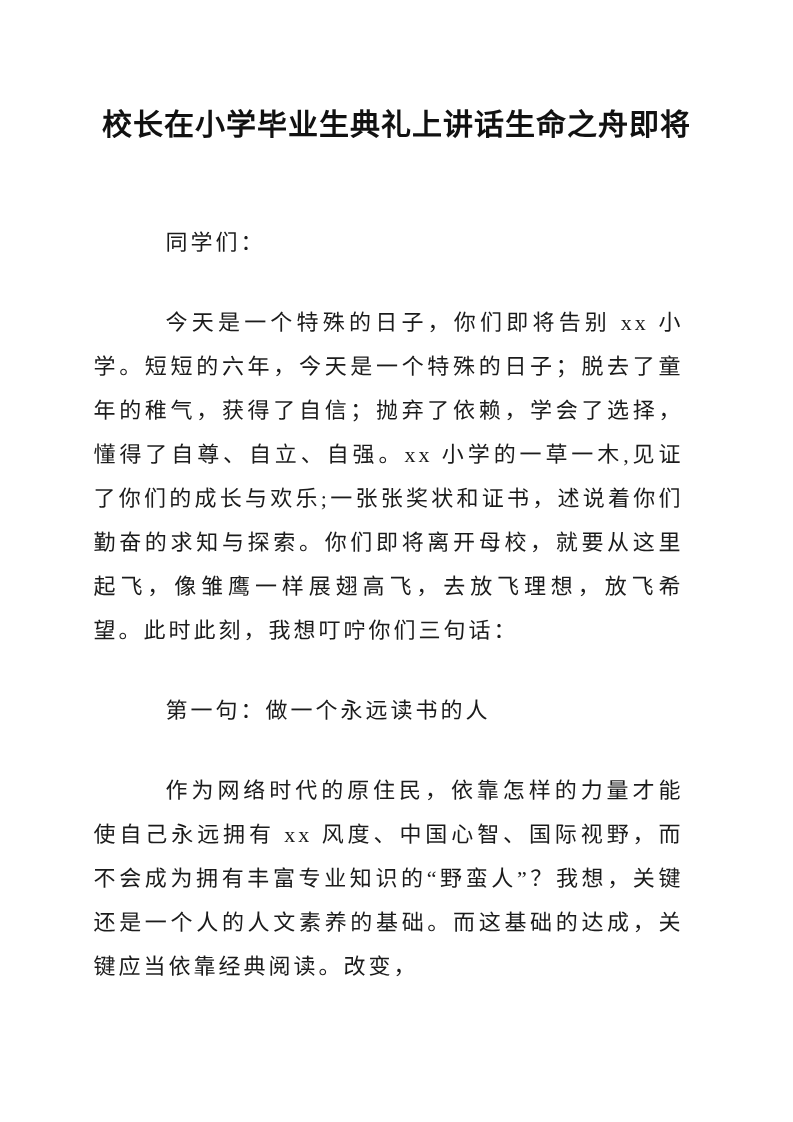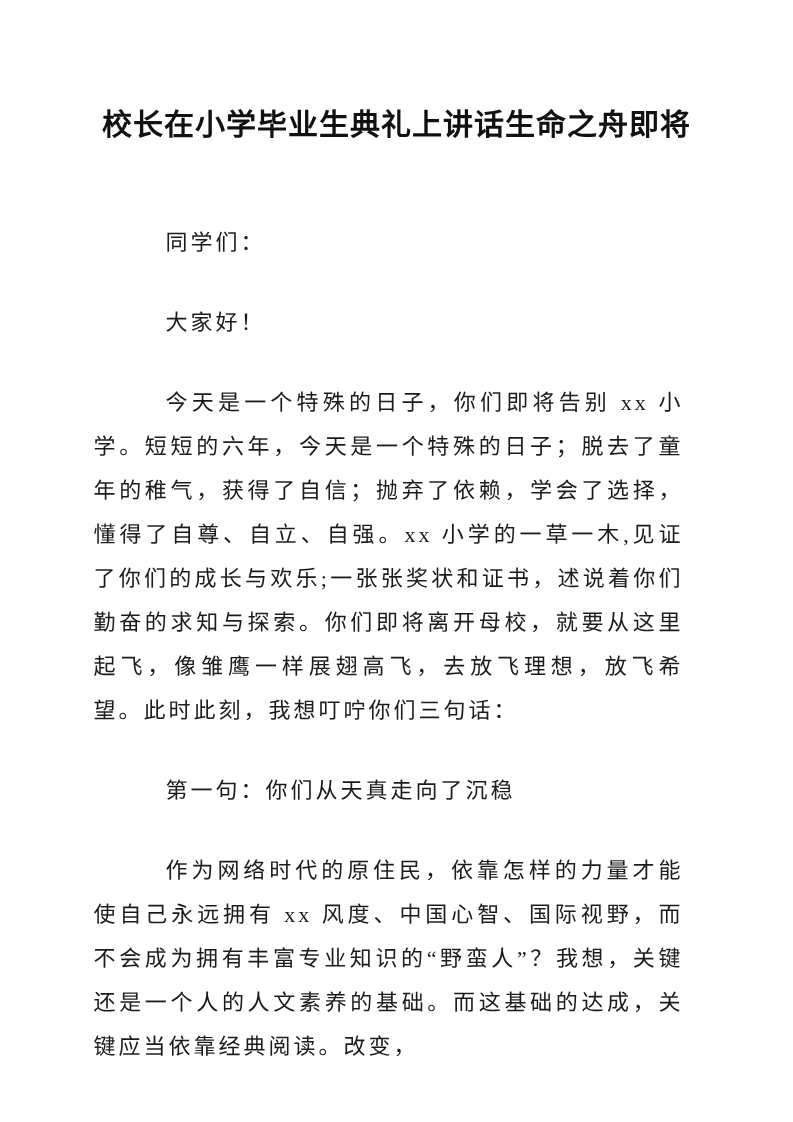--- a/index.html
+++ b/index.html
@@ -48,21 +48,20 @@
 <body>
 
 <div class="page">
 
   <h1 class="doc-title">
     <span class="title-line">校长在小学毕业生典礼上讲话生命之舟即将</span>
   </h1>
 
   <p class="para">同学们：</p>
 
-  <p class="para">大家好！</p>
 
   <p class="para">今天是一个特殊的日子，你们即将告别 xx 小学。短短的六年，今天是一个特殊的日子；脱去了童年的稚气，获得了自信；抛弃了依赖，学会了选择，懂得了自尊、自立、自强。xx 小学的一草一木,见证了你们的成长与欢乐;一张张奖状和证书，述说着你们勤奋的求知与探索。你们即将离开母校，就要从这里起飞，像雏鹰一样展翅高飞，去放飞理想，放飞希望。此时此刻，我想叮咛你们三句话：</p>
 
-  <p class="para">第一句：你们从天真走向了沉稳</p>
+  <p class="para">第一句：做一个永远读书的人</p>
 
   <p class="para">作为网络时代的原住民，依靠怎样的力量才能使自己永远拥有 xx 风度、中国心智、国际视野，而不会成为拥有丰富专业知识的“野蛮人”？我想，关键还是一个人的人文素养的基础。而这基础的达成，关键应当依靠经典阅读。改变，</p>
 
 </div>
 
 </body></html>

